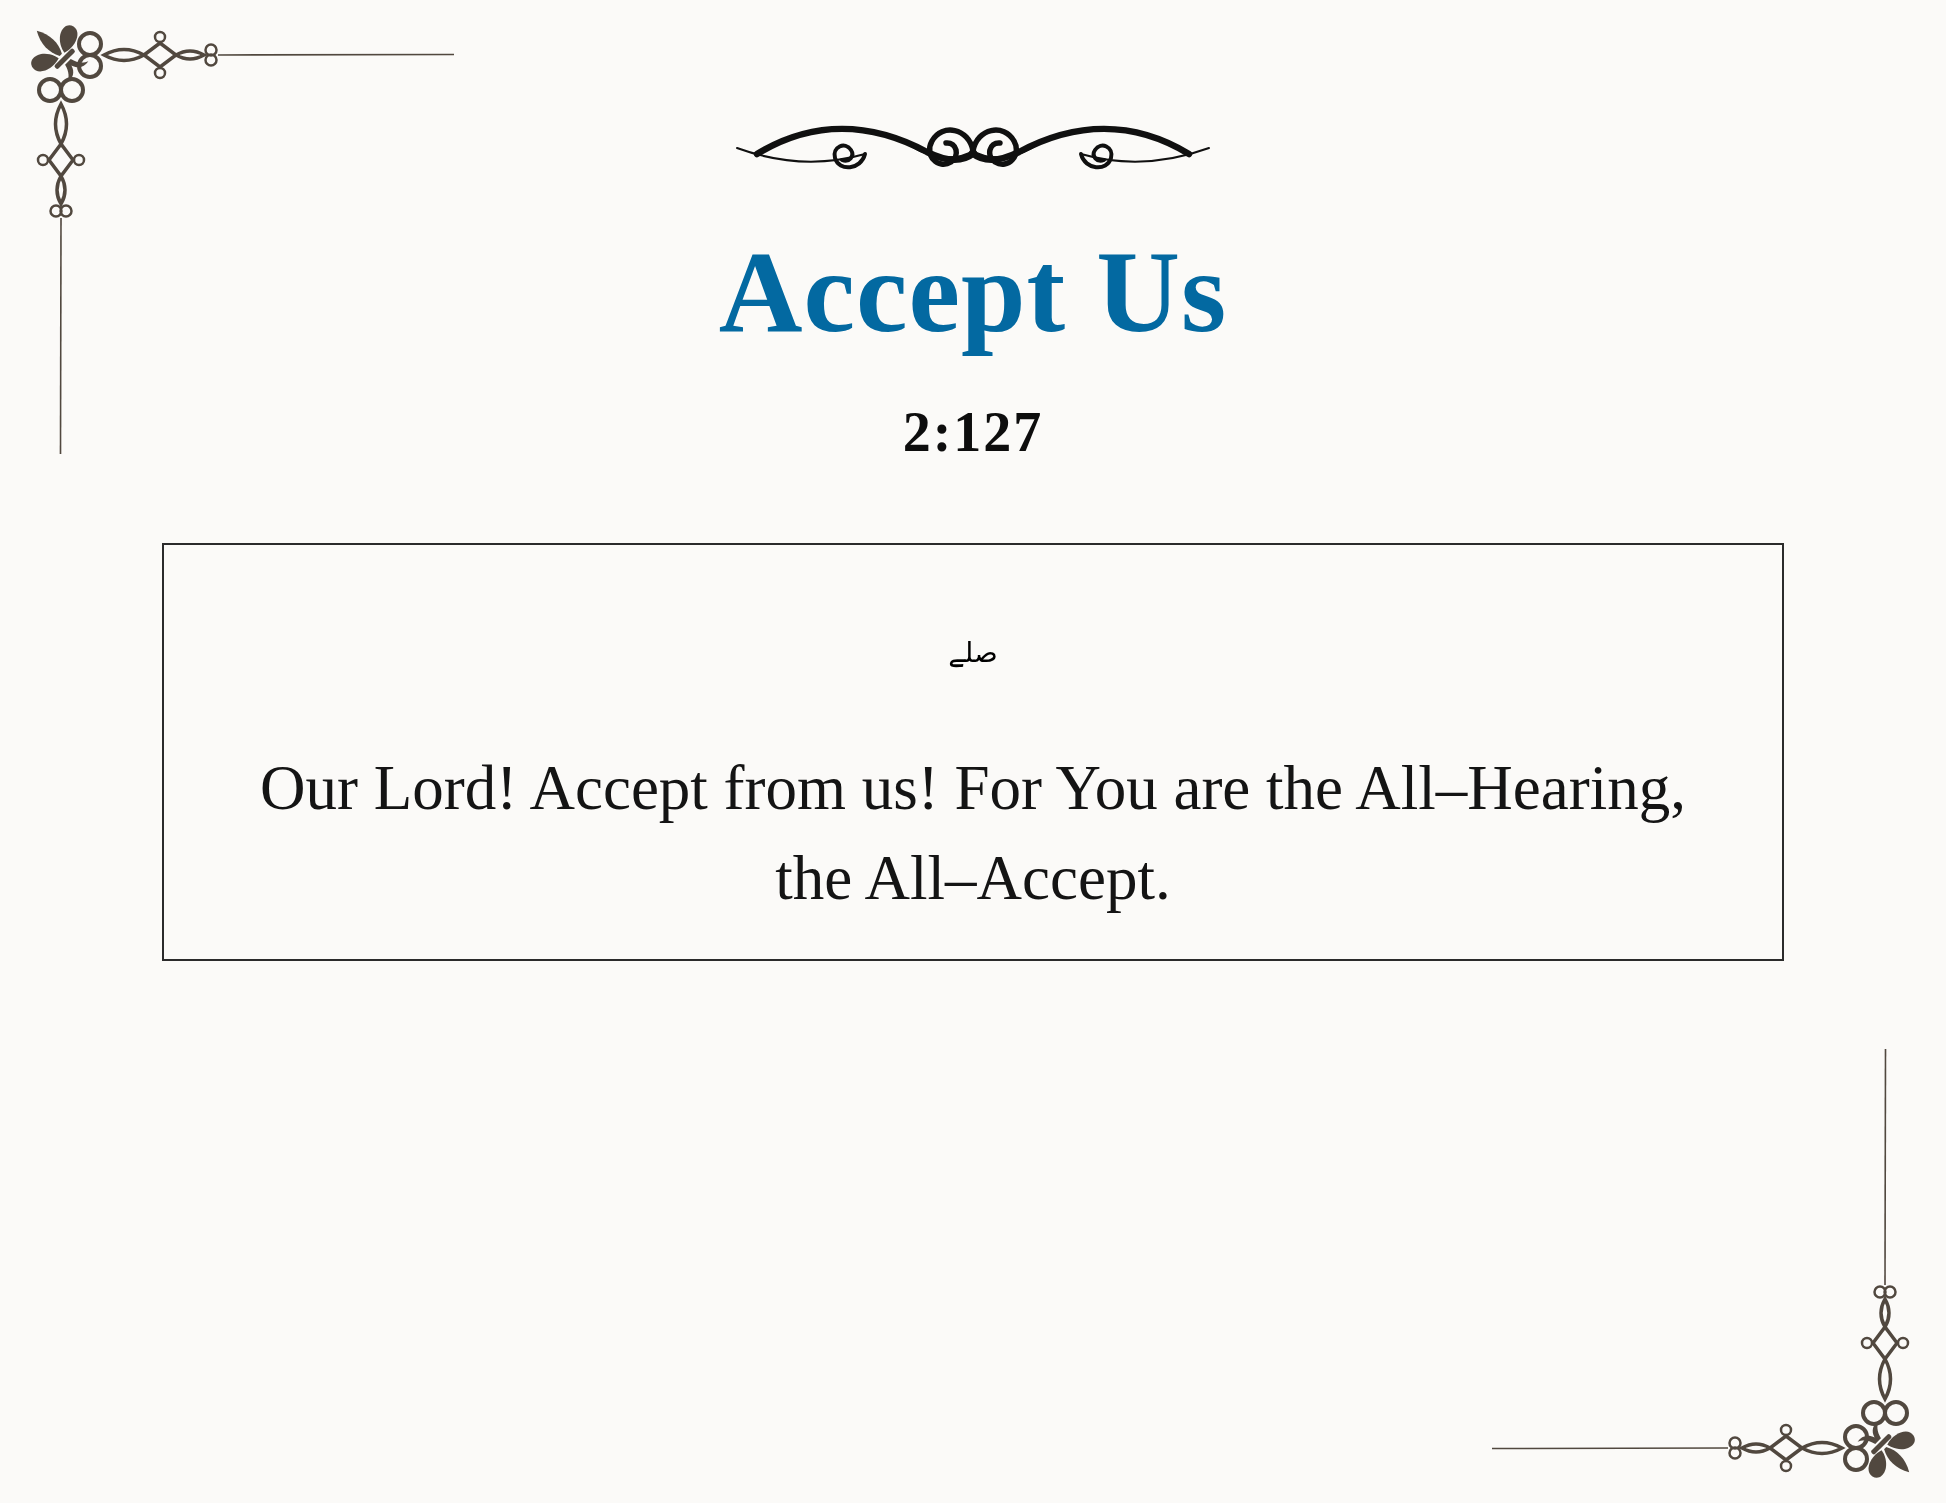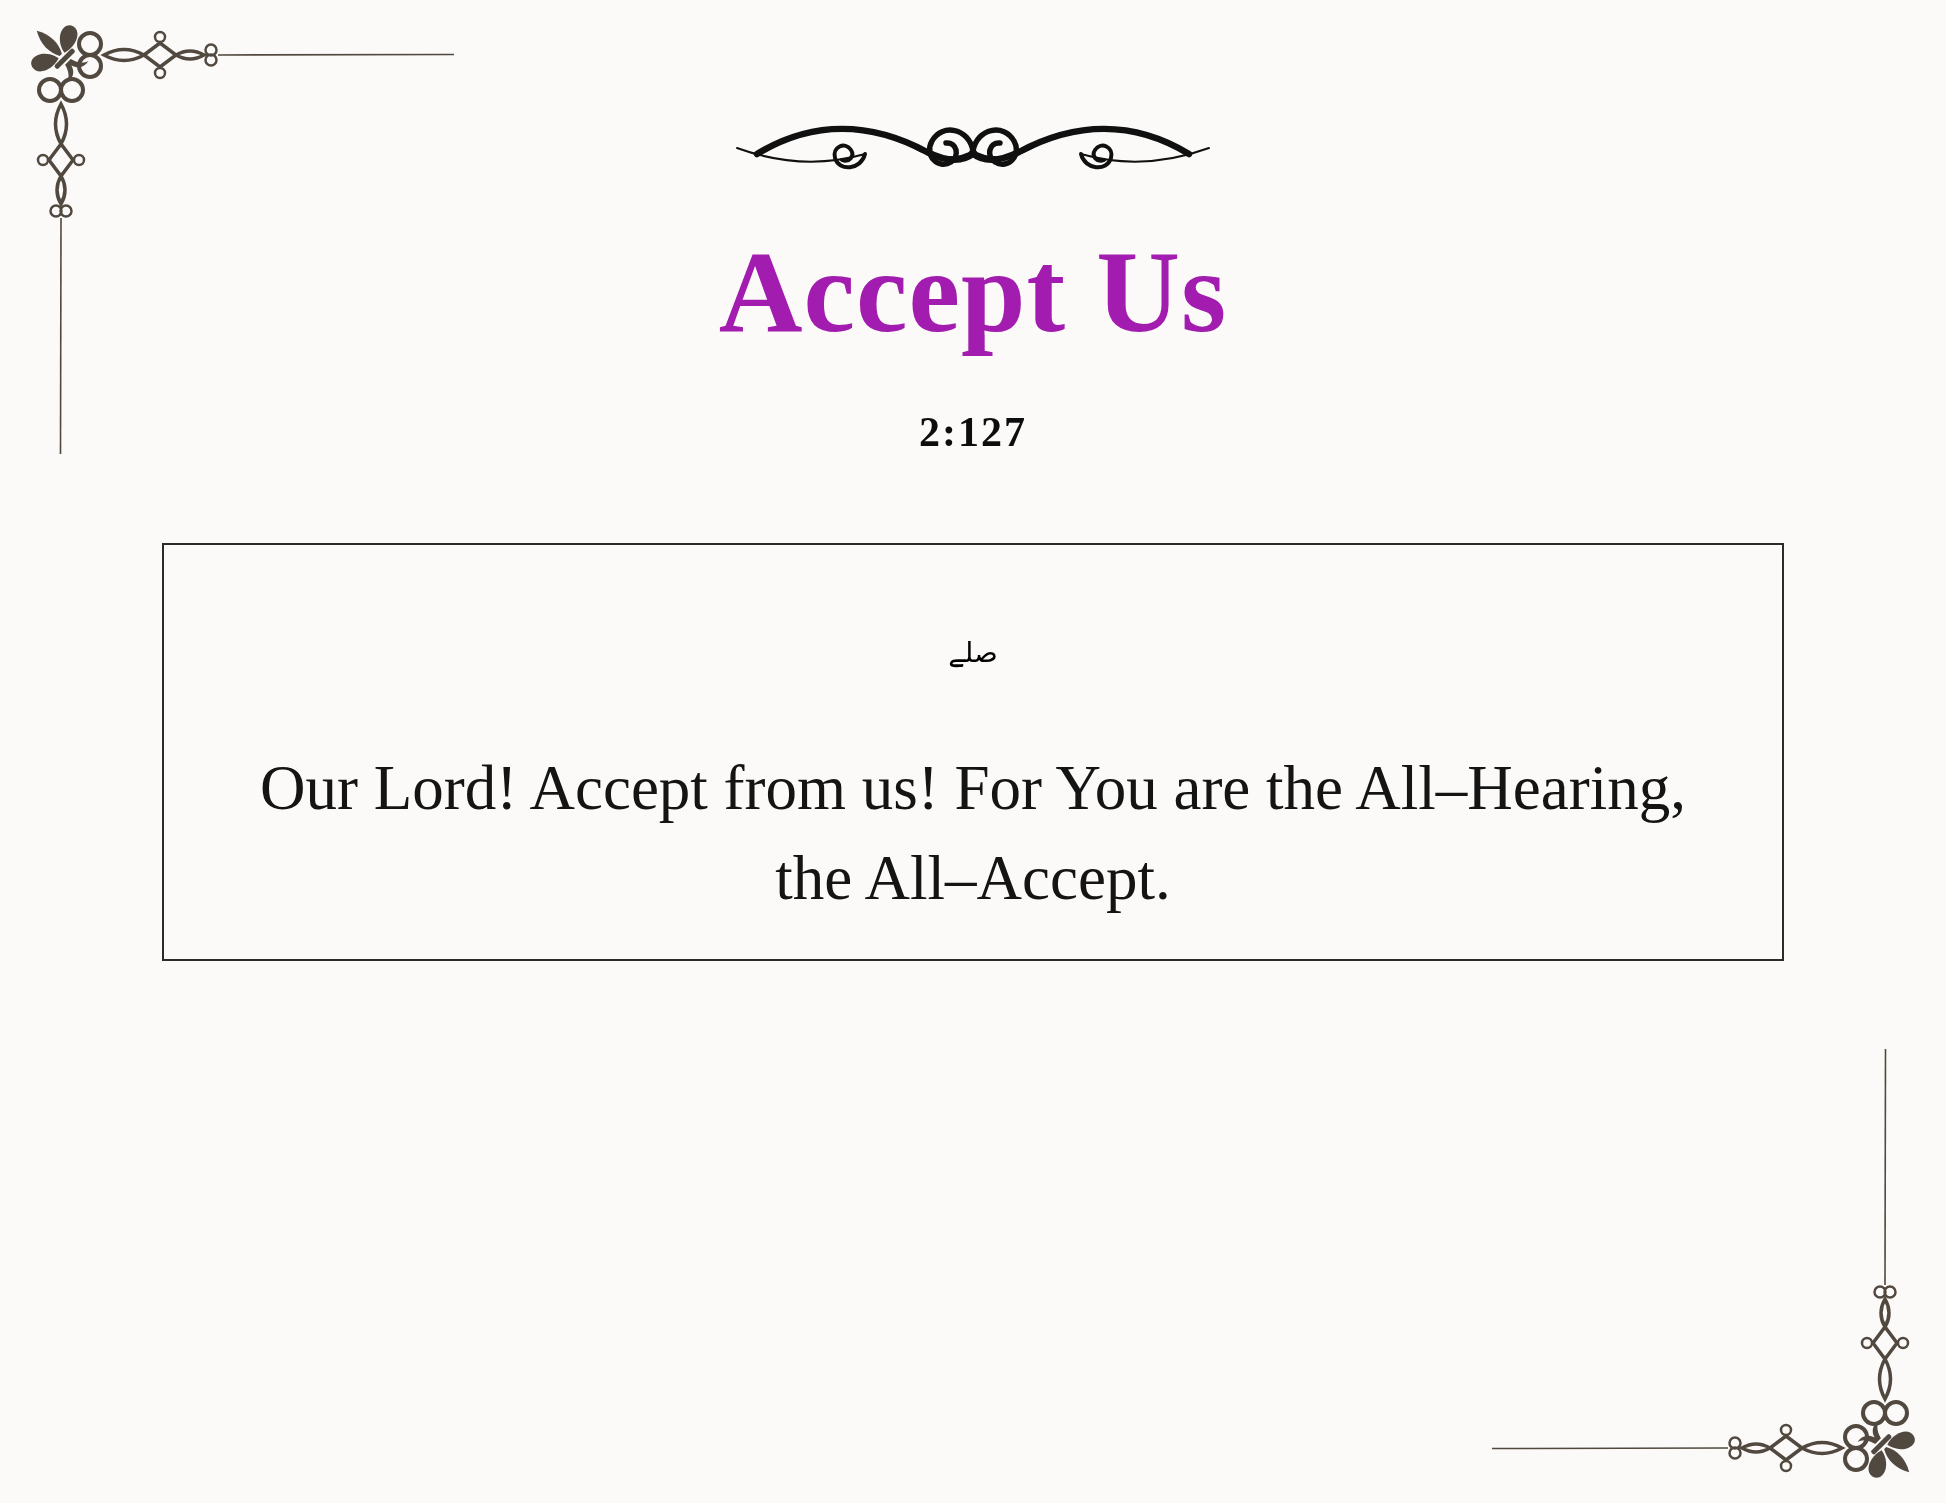--- a/index.html
+++ b/index.html
@@ -10,23 +10,23 @@
   }
   
   .corner{position:absolute;width:440px;height:452px;color:#51483f;}
   .corner-tl{left:16px;top:10px;}
   .corner-br{right:16px;bottom:10px;transform:rotate(180deg);}
   
   .divider{position:absolute;top:110px;left:50%;transform:translateX(-50%);
            width:484px;height:78px;color:#101010;}
   
   .title{position:absolute;top:234px;left:0;width:100%;text-align:center;
-         font-size:116px;line-height:116px;font-weight:bold;letter-spacing:1px;color:#a21caf;}
+         font-size:116px;line-height:116px;font-weight:bold;letter-spacing:1px;color:#0369a1;}
   .verse-ref{position:absolute;top:404px;left:0;width:100%;text-align:center;
-         font-size:42px;line-height:56px;font-weight:bold;letter-spacing:2px;color:#0d0d0d;}
+         font-size:56px;line-height:56px;font-weight:bold;letter-spacing:2px;color:#0d0d0d;}
   
   .card{position:absolute;left:162px;top:543px;width:1622px;height:418px;
         border:2px solid #2b2b2b;box-sizing:border-box;}
   .arabic{height:198px;display:flex;align-items:flex-end;justify-content:center;
           direction:rtl;unicode-bidi:isolate;
           font-family:"DejaVu Sans", sans-serif;font-size:64px;color:#000;
           padding-bottom:14px;box-sizing:border-box;}
   .arabic .word{white-space:nowrap;}
   .pause-mark{font-size:28px;position:relative;top:-60px;margin:0 28px;}
   .translation{text-align:center;font-size:63px;line-height:90px;color:#141414;}

